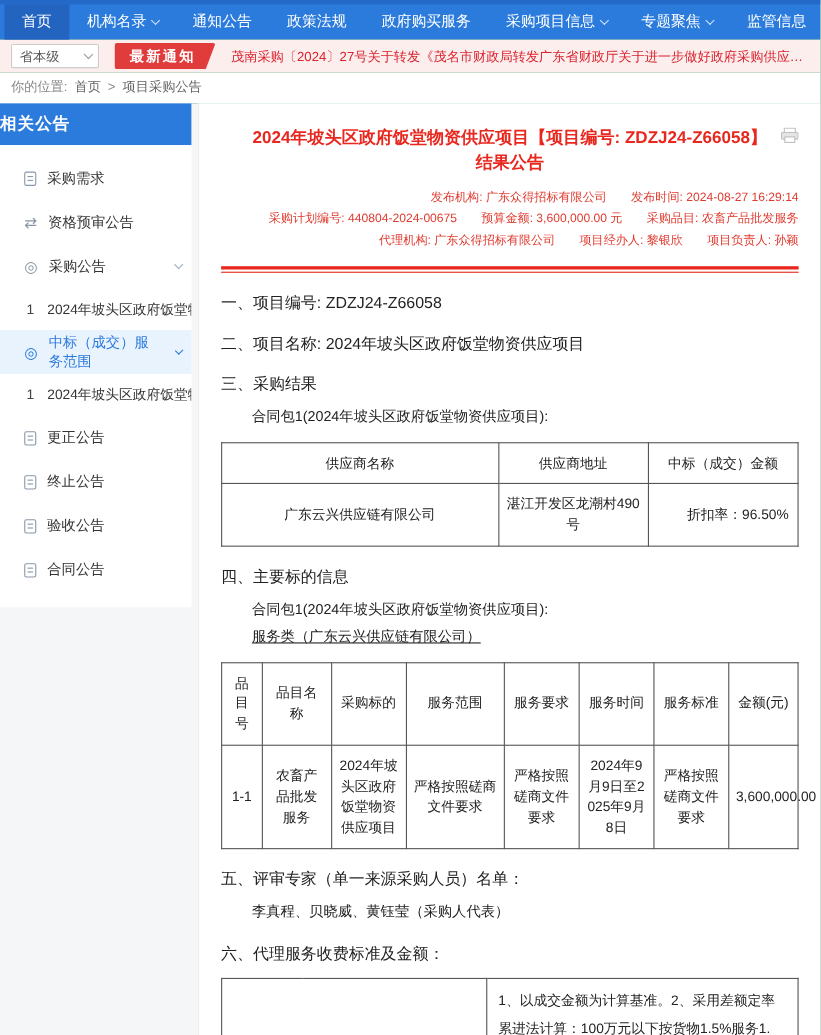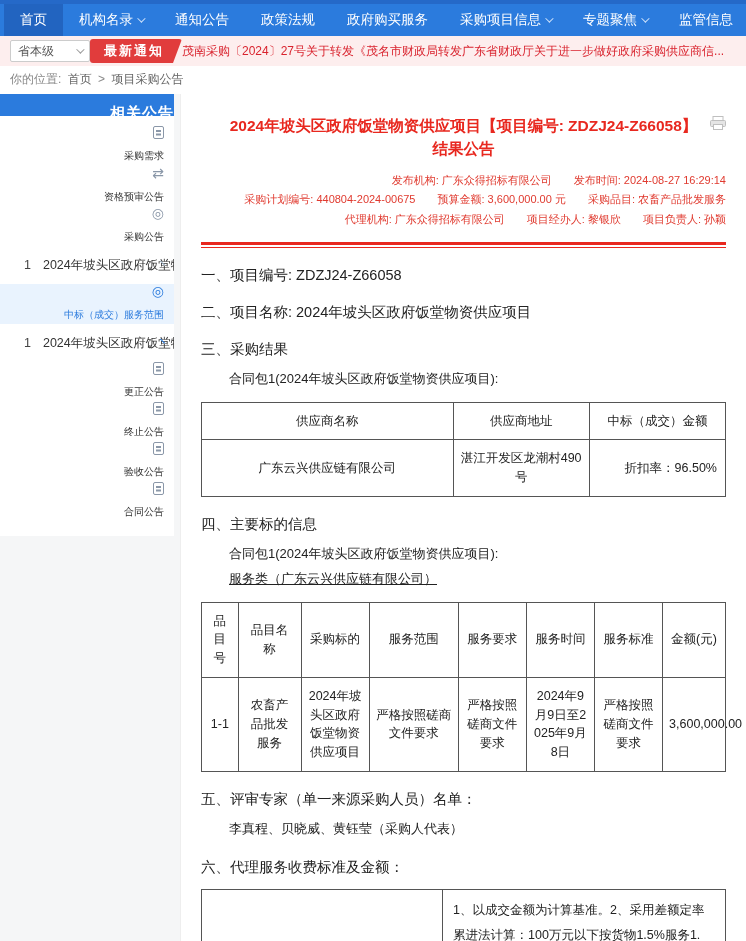--- a/index.html
+++ b/index.html
@@ -6,36 +6,36 @@
   html,body { width:746px; background:#fff; font-family:"Liberation Sans","DejaVu Sans",sans-serif; color:#333; }
   .page { width:746px; height:941px; overflow:hidden; background:#15803d; position:relative; }
 
   
   .topnav { height:36px; background:#2b7bdd; display:flex; align-items:stretch; padding:0 4px; border-top:4px solid #2569c8; }
   .topnav .nav-item { color:#fff; font-size:13.5px; display:flex; align-items:center; gap:4px; padding:0 16px; cursor:pointer; white-space:nowrap; }
   .topnav .nav-item.active { background:#2264c0; }
   .caret { display:inline-block; width:6px; height:6px; border-right:1.5px solid #cfe2fb; border-bottom:1.5px solid #cfe2fb; transform:rotate(45deg) translateY(-2px); }
 
   
-  .noticebar { height:30px; background:#fdeeee; display:flex; align-items:center; padding:0 10px; }
+  .noticebar { height:30px; background:#fdeeee; display:flex; align-items:center; padding:0 10px; gap:14px; }
   .region-select { width:80px; height:22px; background:#fff; border:1px solid #ccc; border-radius:2px; font-size:12px; color:#555; display:flex; align-items:center; justify-content:space-between; padding:0 7px; cursor:pointer; }
   .region-select .caret { border-color:#999; }
   .notice-badge { background:#e13c3c; color:#fff; font-size:13px; font-weight:bold; letter-spacing:2px; padding:3px 18px 3px 14px; border-radius:3px; clip-path:polygon(0 0,100% 0,calc(100% - 9px) 100%,0 100%); cursor:pointer; }
   .notice-text { color:#d9232e; font-size:12px; white-space:nowrap; overflow:hidden; text-overflow:ellipsis; flex:1; cursor:pointer; }
 
   
   .breadcrumb { font-size:12px; color:#888; padding:5px 10px 6px; background:#fff; }
   .breadcrumb a { color:#666; text-decoration:none; cursor:pointer; margin:0 3px; }
 
   
   .row { display:flex; align-items:flex-start; background:#f5f6f7; }
   .sidebar { width:174px; background:#fff; flex:none; }
-  .sidebar-title { background:#2b7bdd; color:#fff; font-size:15px; font-weight:bold; text-align:right; height:22px; line-height:38px; letter-spacing:1px; }
+  .sidebar-title { background:#2b7bdd; color:#fff; font-size:15px; font-weight:bold; text-align:left; height:38px; line-height:38px; letter-spacing:1px; }
   .side-list { padding:10px 0 14px; background:#fff; }
-  .side-item { display:flex; align-items:flex-end; gap:10px; height:40px; padding:0 10px 0 22px; font-size:10px; color:#333; cursor:pointer;flex-direction:column; }
+  .side-item { display:flex; align-items:center; gap:10px; height:40px; padding:0 10px 0 22px; font-size:13px; color:#333; cursor:pointer; }
   .side-item .icn { color:#8a97a8; flex:none; }
   .side-item.active { background:#e9f3fe; color:#2b7bdd; }
   .side-item.active .icn { color:#2b7bdd; }
   .side-item .spacer { flex:1; }
   .side-item .caret { border-color:#9fb3c8; }
   .side-item.active .caret { border-color:#2b7bdd; }
   .side-sub { display:flex; align-items:center; gap:12px; height:38px; padding:0 8px 0 24px; font-size:12.5px; color:#333; cursor:pointer; white-space:nowrap; overflow:hidden; }
   .side-sub .num { color:#444; flex:none; }
   .i-doc { display:inline-block; width:11px; height:13px; border:1.5px solid currentColor; border-radius:2px; position:relative; }
   .i-doc::before { content:""; position:absolute; left:2px; right:2px; top:3px; height:1.5px; background:currentColor; box-shadow:0 3.5px 0 currentColor; }

